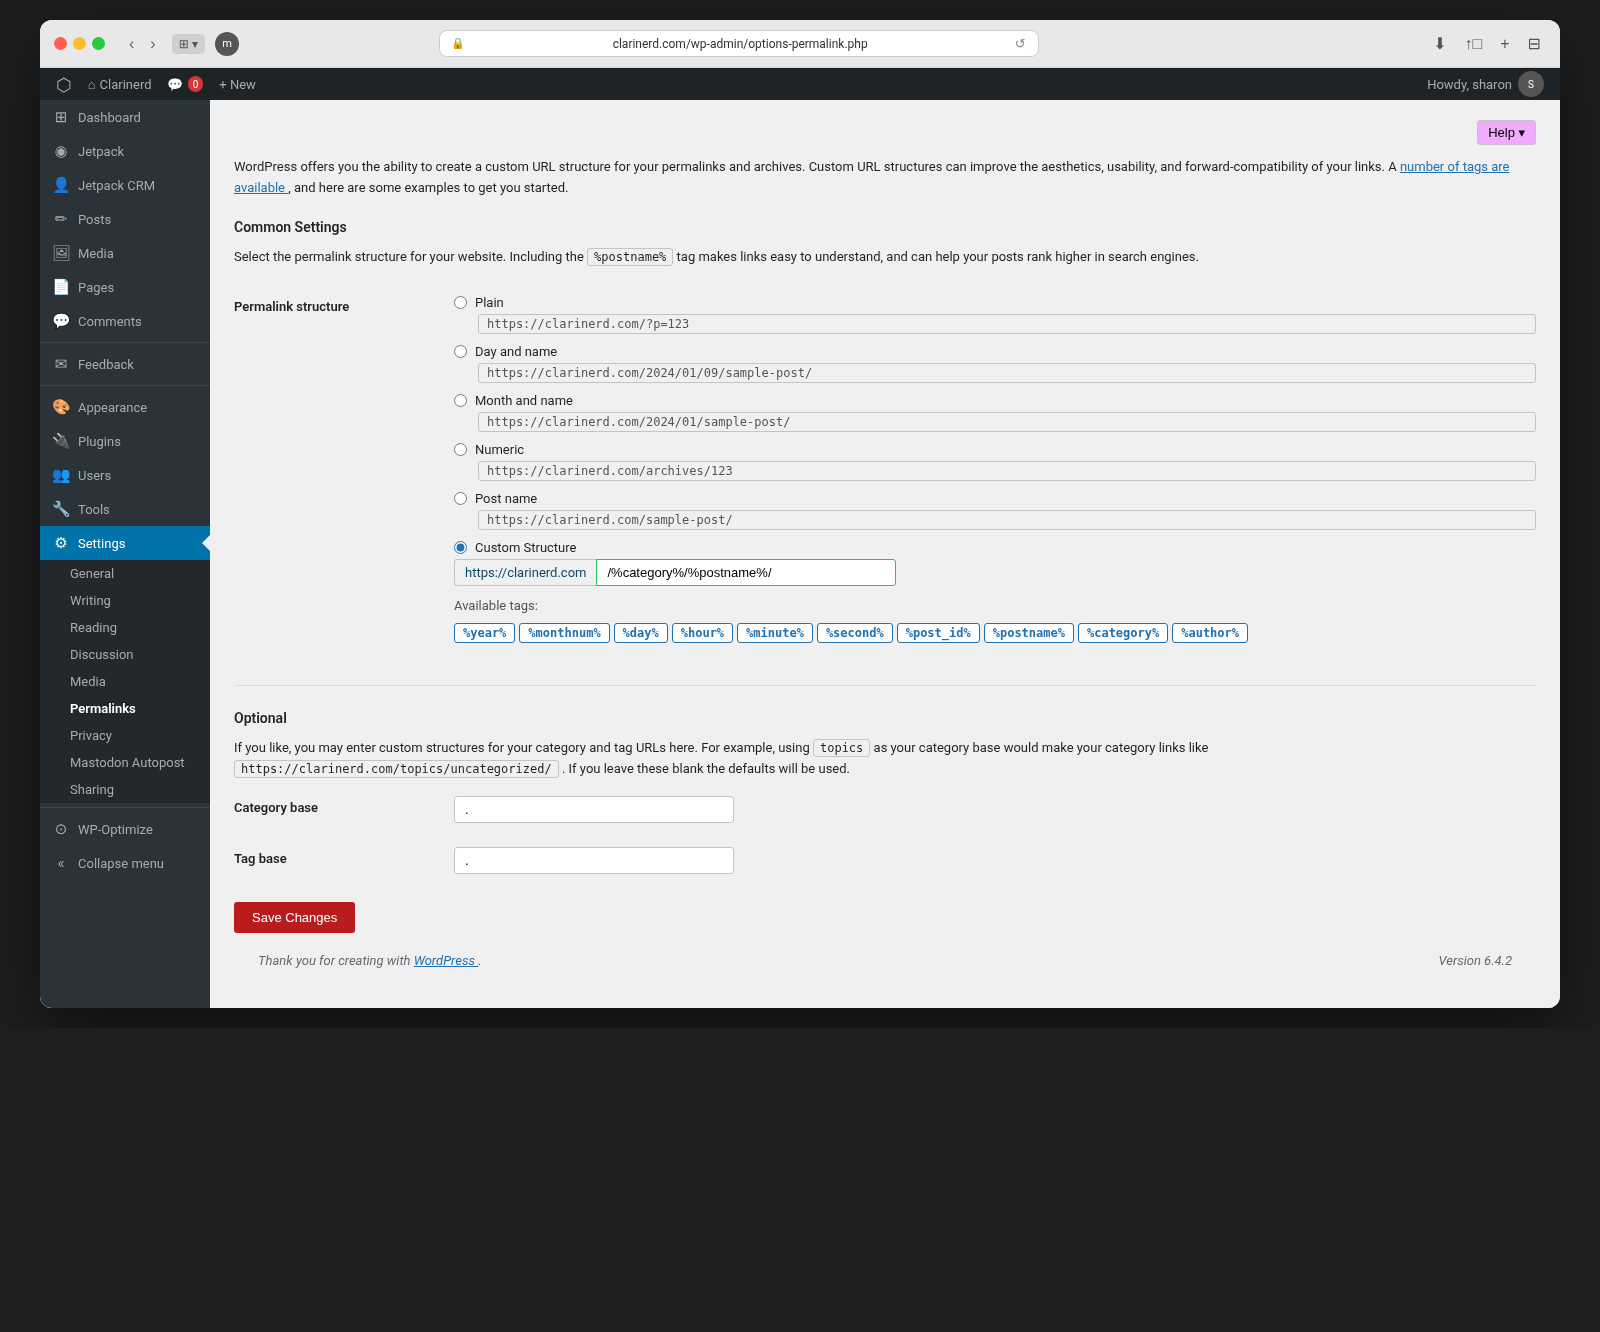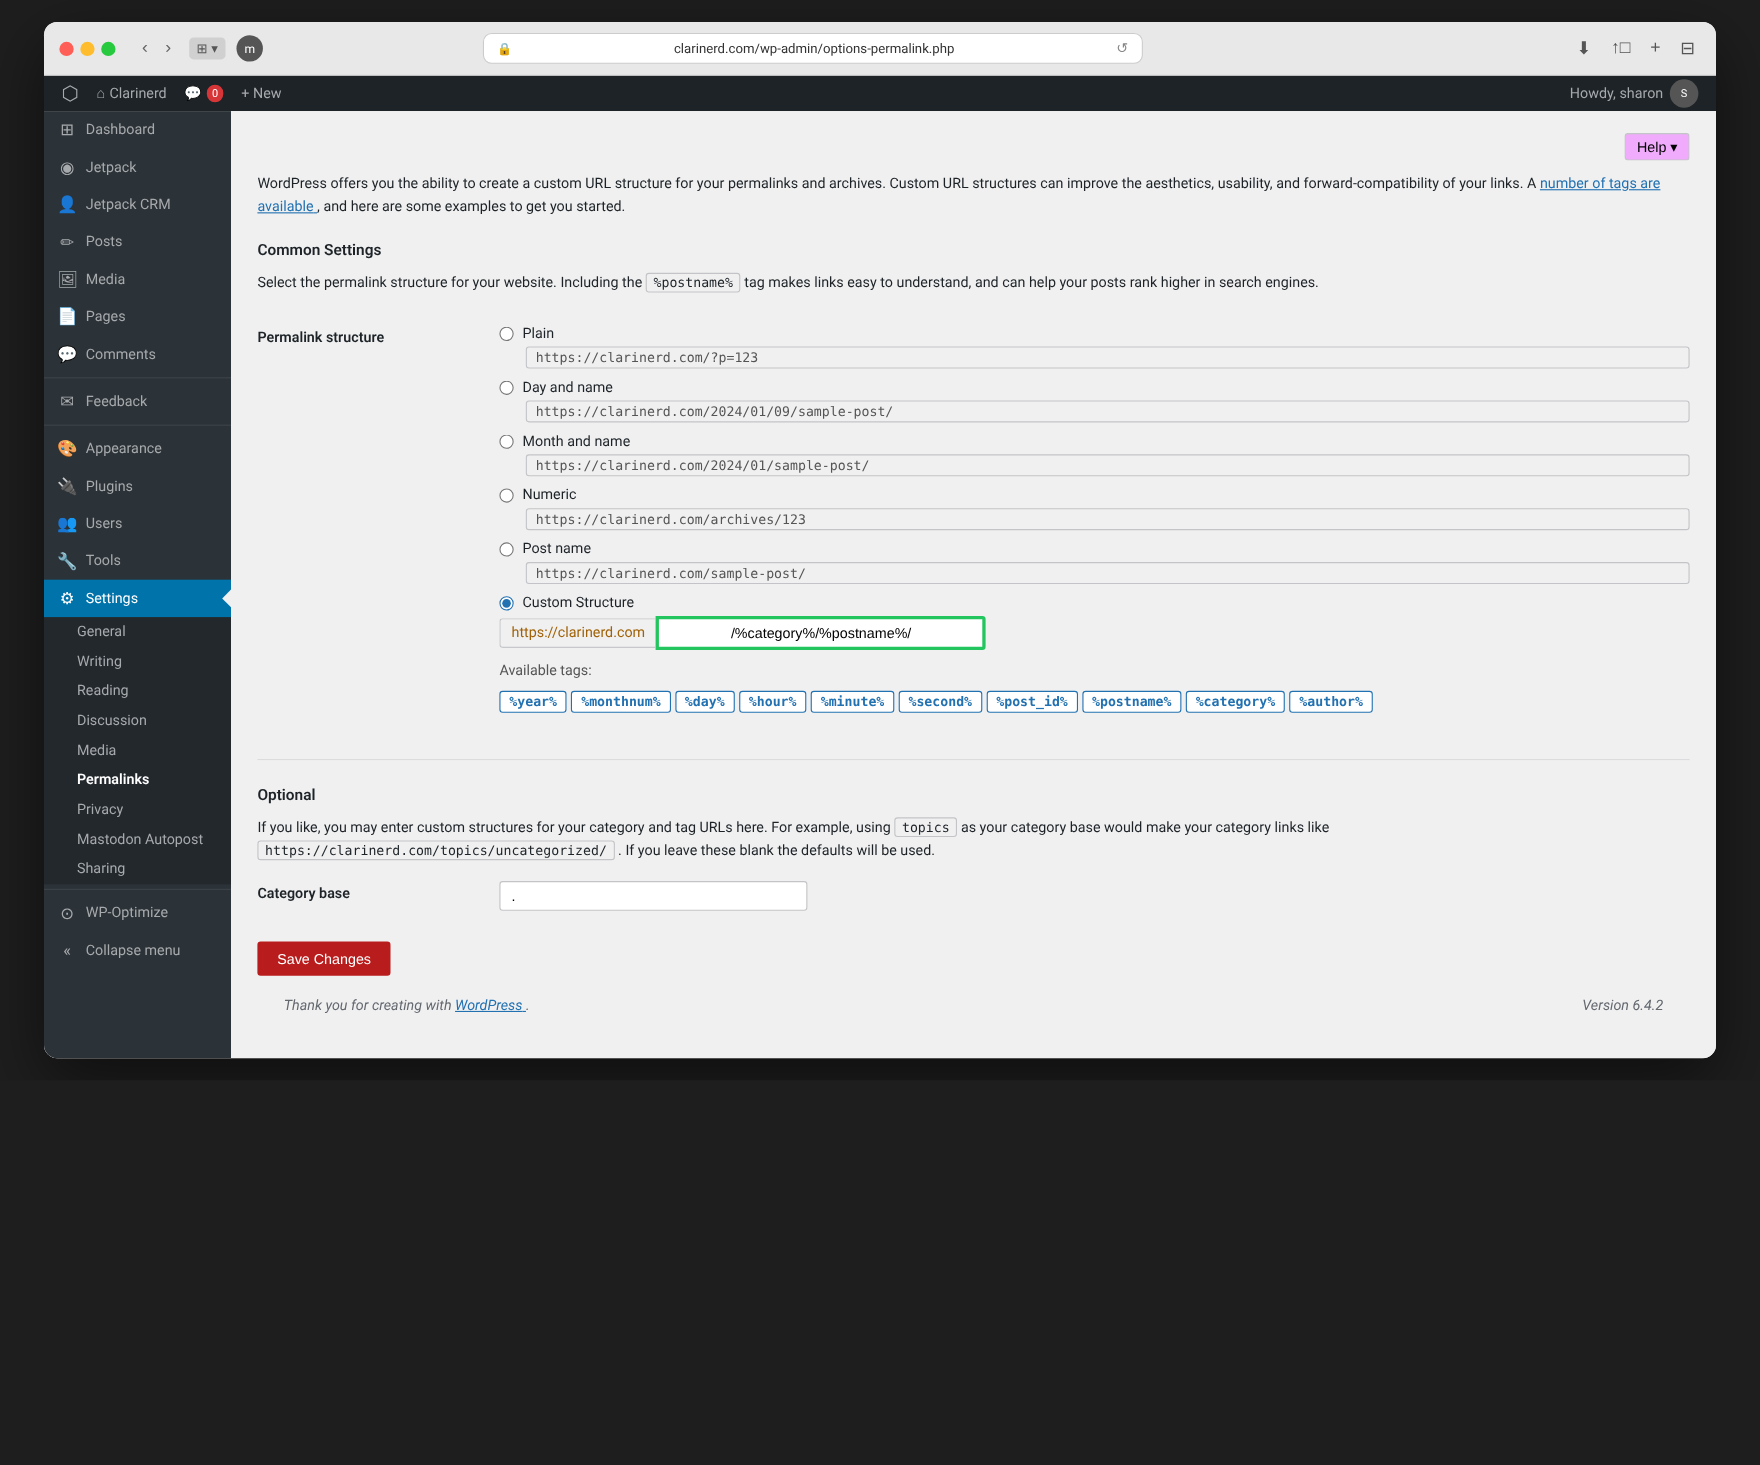--- a/index.html
+++ b/index.html
@@ -175,30 +175,29 @@
     }
 
     .custom-structure-row { display: flex; align-items: center; gap: 0; }
     .custom-base {
       background: #f0f0f1;
       border: 1px solid #c3c4c7;
       border-right: none;
       border-radius: 3px 0 0 3px;
       padding: 5px 10px;
       font-size: 13px;
-      color: #a16207;
+      color: #0c4a6e;
       white-space: nowrap;
     }
     .custom-input {
-      border: 3px solid #22c55e;
+      border: 1px solid #22c55e;
       border-radius: 0 3px 3px 0;
       padding: 5px 10px;
       font-size: 13px;
       width: 300px;
-      text-align: center;
     }
 
     .available-tags-label { font-size: 13px; margin-top: 8px; margin-bottom: 6px; color: #555; }
     .tags-list { display: flex; flex-wrap: wrap; gap: 4px; }
     .tag-btn {
       border: 1px solid #2271b1;
       color: #2271b1;
       background: white;
       border-radius: 3px;
       padding: 2px 8px;
@@ -519,20 +518,26 @@
         </p>
 
         <table class="form-table">
           <tbody>
               <tr>
             <th style="width: 220px;">Category base</th>
             <td>
               <input type="text" class="text-input" value="." style="">
             </td>
           </tr>
+          <tr>
+            <th style="width: 220px;">Tag base</th>
+            <td>
+              <input type="text" class="text-input" value="." style="">
+            </td>
+          </tr>
         </tbody>
           </table>
 
         <button class="save-btn">Save Changes</button>
       </div>
 
       <div class="wp-footer">
         <span>
           <em>
             <span>Thank you for creating with</span>

